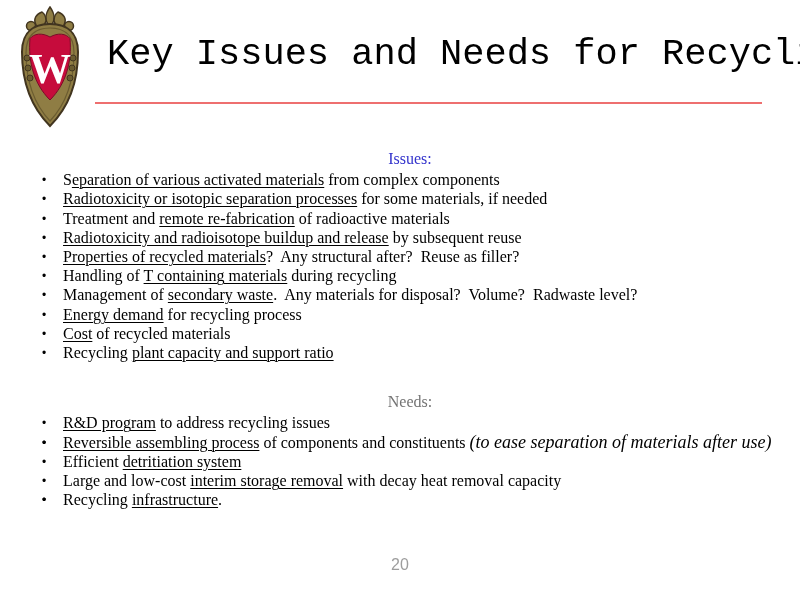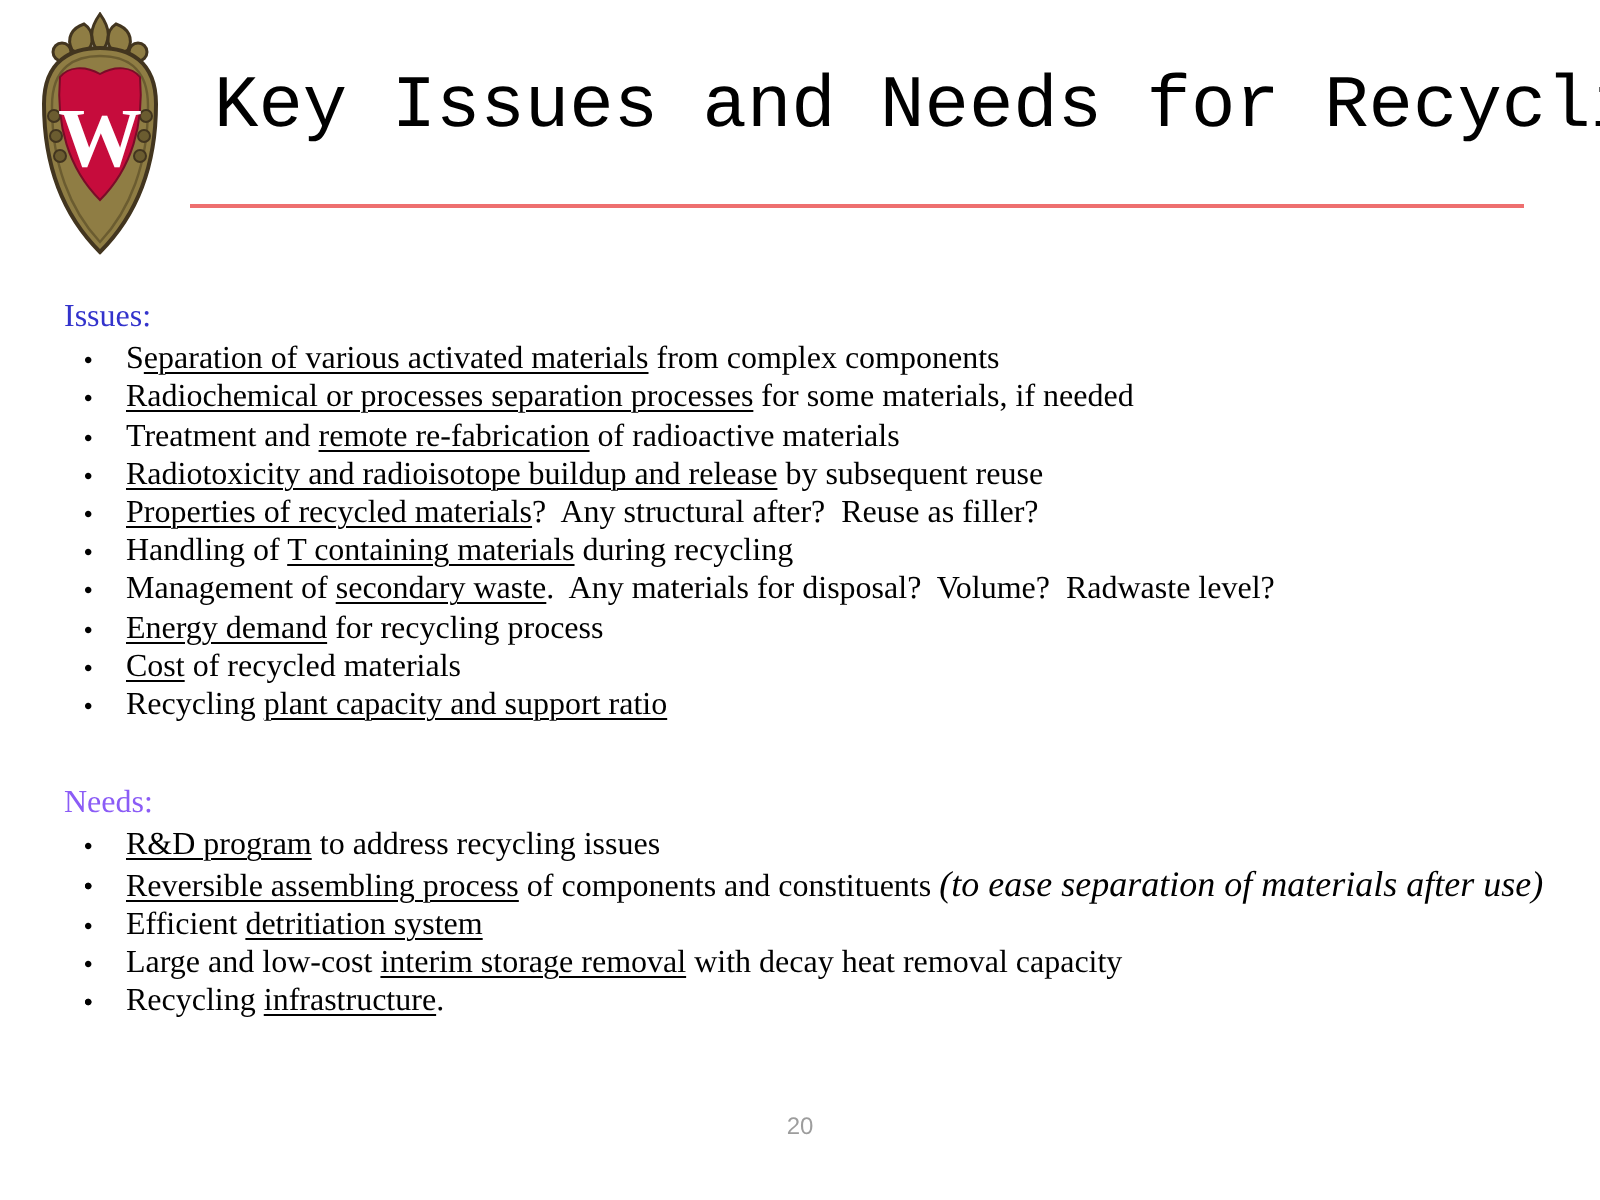--- a/index.html
+++ b/index.html
@@ -39,20 +39,21 @@
     left: 32px;
     top: 149px;
     width: 756px;
     font-size: 16px;
     line-height: 19.2px;
   }
   .sec-heading {
     margin: 0 0 2px 0;
     font-size: 16px;
     font-weight: 400;
+    text-align: center;
   }
   .bullet-list {
     list-style: none;
     margin: 0;
     padding: 0;
   }
   .bullet-list li {
     position: relative;
     padding-left: 31px;
     white-space: pre-wrap;
@@ -75,21 +76,21 @@
   }
   .needs-section {
     margin-top: 30px;
   }
   .page-number {
     position: absolute;
     left: 0;
     right: 0;
     top: 556px;
     text-align: center;
-    font-size: 12px;
+    font-size: 16px;
     font-family: "Liberation Sans", sans-serif;
   }
 </style>
 </head>
 <body>
 
 <div class="slide">
 
   <div class="logo">
     <svg width="76" height="122" viewBox="0 0 76 122" xmlns="http://www.w3.org/2000/svg">
@@ -119,34 +120,34 @@
   <h1 class="title" style="color: rgb(0, 0, 0);">Key Issues and Needs for Recycling</h1>
 
   <div class="rule" style="background: rgb(238, 111, 111);"></div>
 
   <div class="content">
 
     <section>
       <h2 class="sec-heading" style="color: rgb(51, 51, 204);">Issues:</h2>
       <ul class="bullet-list">
           <li><span class="bullet">•</span><span>S</span><span class="u">eparation of various activated materials</span><span> from complex components</span></li>
-          <li><span class="bullet">•</span><span class="u">Radiochemical or processes separation processes</span><span> for some materials, if needed</span></li>
+          <li><span class="bullet">•</span><span class="u">Radiotoxicity or isotopic separation processes</span><span> for some materials, if needed</span></li>
           <li><span class="bullet">•</span><span>Treatment and </span><span class="u">remote re-fabrication</span><span> of radioactive materials</span></li>
           <li><span class="bullet">•</span><span class="u">Radiotoxicity and radioisotope buildup and release</span><span> by subsequent reuse</span></li>
           <li><span class="bullet">•</span><span class="u">Properties of recycled materials</span><span>?  Any structural after?  Reuse as filler?</span></li>
           <li><span class="bullet">•</span><span>Handling of </span><span class="u">T containing materials</span><span> during recycling</span></li>
           <li><span class="bullet">•</span><span>Management of </span><span class="u">secondary waste</span><span>.  Any materials for disposal?  Volume?  Radwaste level?</span></li>
           <li><span class="bullet">•</span><span class="u">Energy demand</span><span> for recycling process</span></li>
           <li><span class="bullet">•</span><span class="u">Cost</span><span> of recycled materials</span></li>
           <li><span class="bullet">•</span><span>Recycling </span><span class="u">plant capacity and support ratio</span></li>
         </ul>
     </section>
 
     <section class="needs-section">
-      <h2 class="sec-heading" style="color: #8b5cf6;">Needs:</h2>
+      <h2 class="sec-heading" style="color: #737373;">Needs:</h2>
       <ul class="bullet-list">
           <li><span class="bullet">•</span><span class="u">R&amp;D program</span><span> to address recycling issues</span></li>
           <li><span class="bullet">•</span></li>
           <li><span class="bullet">•</span><span class="u">Reversible assembling process</span><span> of components and constituents </span><span class="small">(to ease separation of materials after use)</span></li>
           <li><span class="bullet">•</span><span>Efficient </span><span class="u">detritiation system</span></li>
           <li><span class="bullet">•</span><span>Large and low-cost </span><span class="u">interim storage removal</span><span> with decay heat removal capacity</span></li>
           <li><span class="bullet">•</span></li>
           <li><span class="bullet">•</span><span>Recycling </span><span class="u">infrastructure</span><span>.</span></li>
         </ul>
     </section>

